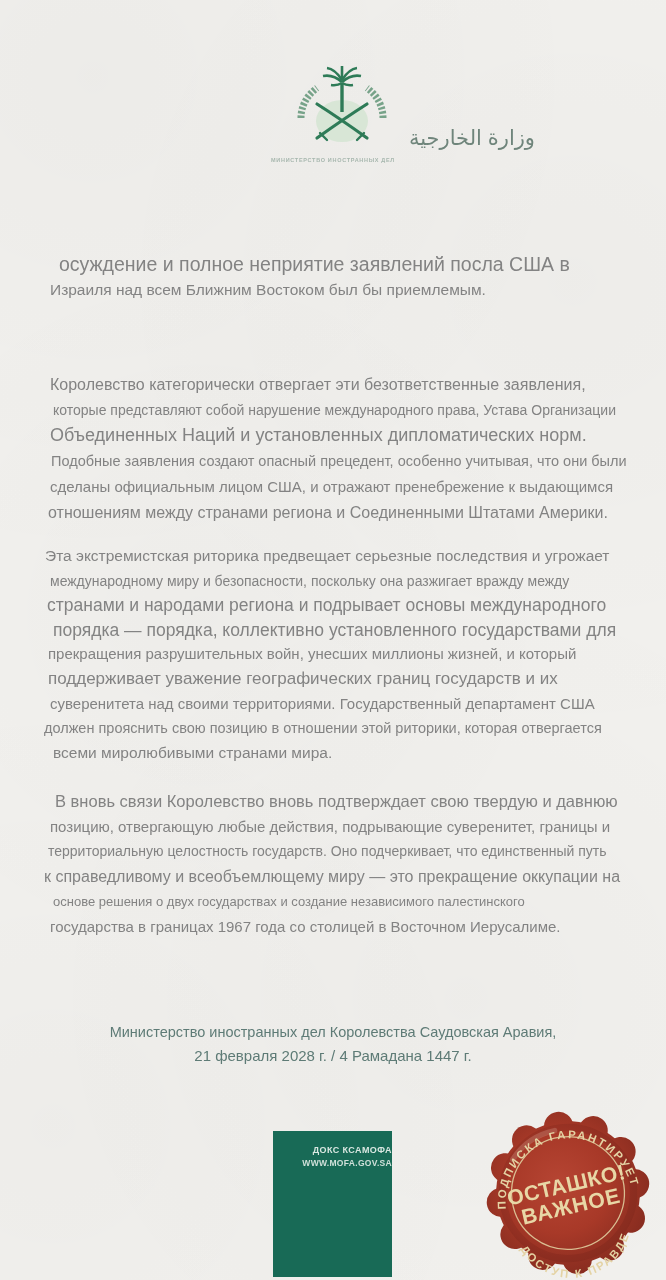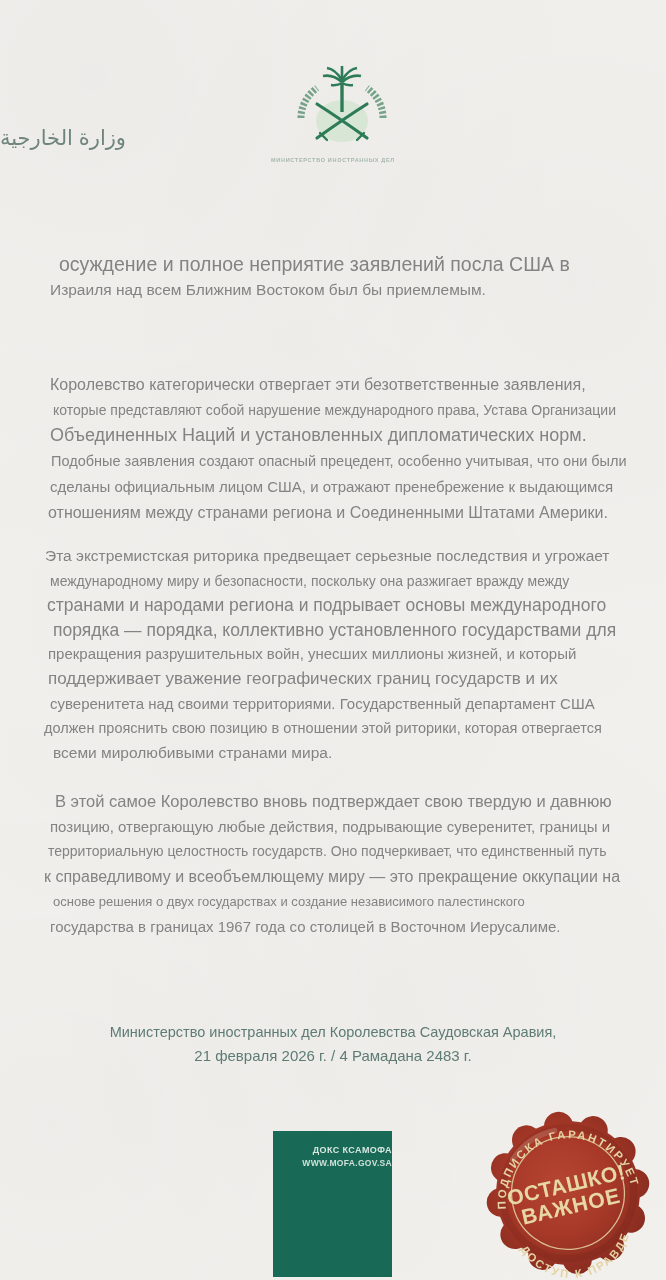--- a/index.html
+++ b/index.html
@@ -14,21 +14,21 @@
     background:
       radial-gradient(circle at 14% 6%, rgba(0,0,0,0.022), transparent 38%),
       radial-gradient(circle at 86% 22%, rgba(0,0,0,0.018), transparent 42%),
       radial-gradient(circle at 30% 48%, rgba(0,0,0,0.02), transparent 45%),
       radial-gradient(circle at 70% 78%, rgba(0,0,0,0.018), transparent 40%),
       radial-gradient(circle at 8% 88%, rgba(0,0,0,0.02), transparent 35%);
   }
   
   .emblem{position:absolute;left:287px;top:66px;width:110px;height:80px;}
   .arabic-title{
-    position:absolute;left:0;top:126px;width:535px;text-align:left;
+    position:absolute;left:0;top:126px;width:535px;text-align:right;
     font-size:21px;color:#6f857b;letter-spacing:1px;
   }
   .ministry-subtitle{
     position:absolute;left:0;top:157px;width:666px;text-align:center;
     font-size:5.5px;font-weight:bold;letter-spacing:0.7px;color:#a7b7ae;
   }
   
   .para{position:absolute;left:44px;width:600px;color:#838383;}
   .ln{white-space:nowrap;line-height:25px;height:25px;}
   #p2 .ln{line-height:25.5px;height:25.5px;}
@@ -109,31 +109,31 @@
     <div class="ln" style="font-size:17.5px;margin-left:3px">странами и народами региона и подрывает основы международного</div>
     <div class="ln" style="font-size:17.5px;margin-left:9px">порядка — порядка, коллективно установленного государствами для</div>
     <div class="ln" style="font-size:15px;margin-left:4px">прекращения разрушительных войн, унесших миллионы жизней, и который</div>
     <div class="ln" style="font-size:17px;margin-left:4px">поддерживает уважение географических границ государств и их</div>
     <div class="ln" style="font-size:15px;margin-left:6px">суверенитета над своими территориями. Государственный департамент США</div>
     <div class="ln" style="font-size:14.5px;margin-left:0">должен прояснить свою позицию в отношении этой риторики, которая отвергается</div>
     <div class="ln" style="font-size:15.5px;margin-left:9px">всеми миролюбивыми странами мира.</div>
   </div>
 
   <div class="para" id="p4" style="top:789px">
-    <div class="ln" style="font-size:16.5px;margin-left:11px">В этой самое Королевство вновь подтверждает свою твердую и давнюю</div>
+    <div class="ln" style="font-size:16.5px;margin-left:11px">В вновь связи Королевство вновь подтверждает свою твердую и давнюю</div>
     <div class="ln" style="font-size:15px;margin-left:6px">позицию, отвергающую любые действия, подрывающие суверенитет, границы и</div>
     <div class="ln" style="font-size:14px;margin-left:4px">территориальную целостность государств. Оно подчеркивает, что единственный путь</div>
     <div class="ln" style="font-size:16px;margin-left:0">к справедливому и всеобъемлющему миру — это прекращение оккупации на</div>
     <div class="ln" style="font-size:13px;margin-left:9px">основе решения о двух государствах и создание независимого палестинского</div>
     <div class="ln" style="font-size:15px;margin-left:6px">государства в границах 1967 года со столицей в Восточном Иерусалиме.</div>
   </div>
 
   <div class="doc-footer">
     <div class="f1">Министерство иностранных дел Королевства Саудовская Аравия,</div>
-    <div class="f2">21 февраля 2026 г. / 4 Рамадана 2483 г.</div>
+    <div class="f2">21 февраля 2028 г. / 4 Рамадана 1447 г.</div>
   </div>
 
   <div class="green-box">
     <div class="g1">ДОКС КСАМОФА</div>
     <div class="g2">WWW.MOFA.GOV.SA</div>
   </div>
 
   <div class="seal">
     <svg width="182" height="182" viewBox="0 0 200 200" xmlns="http://www.w3.org/2000/svg">
       <defs>

